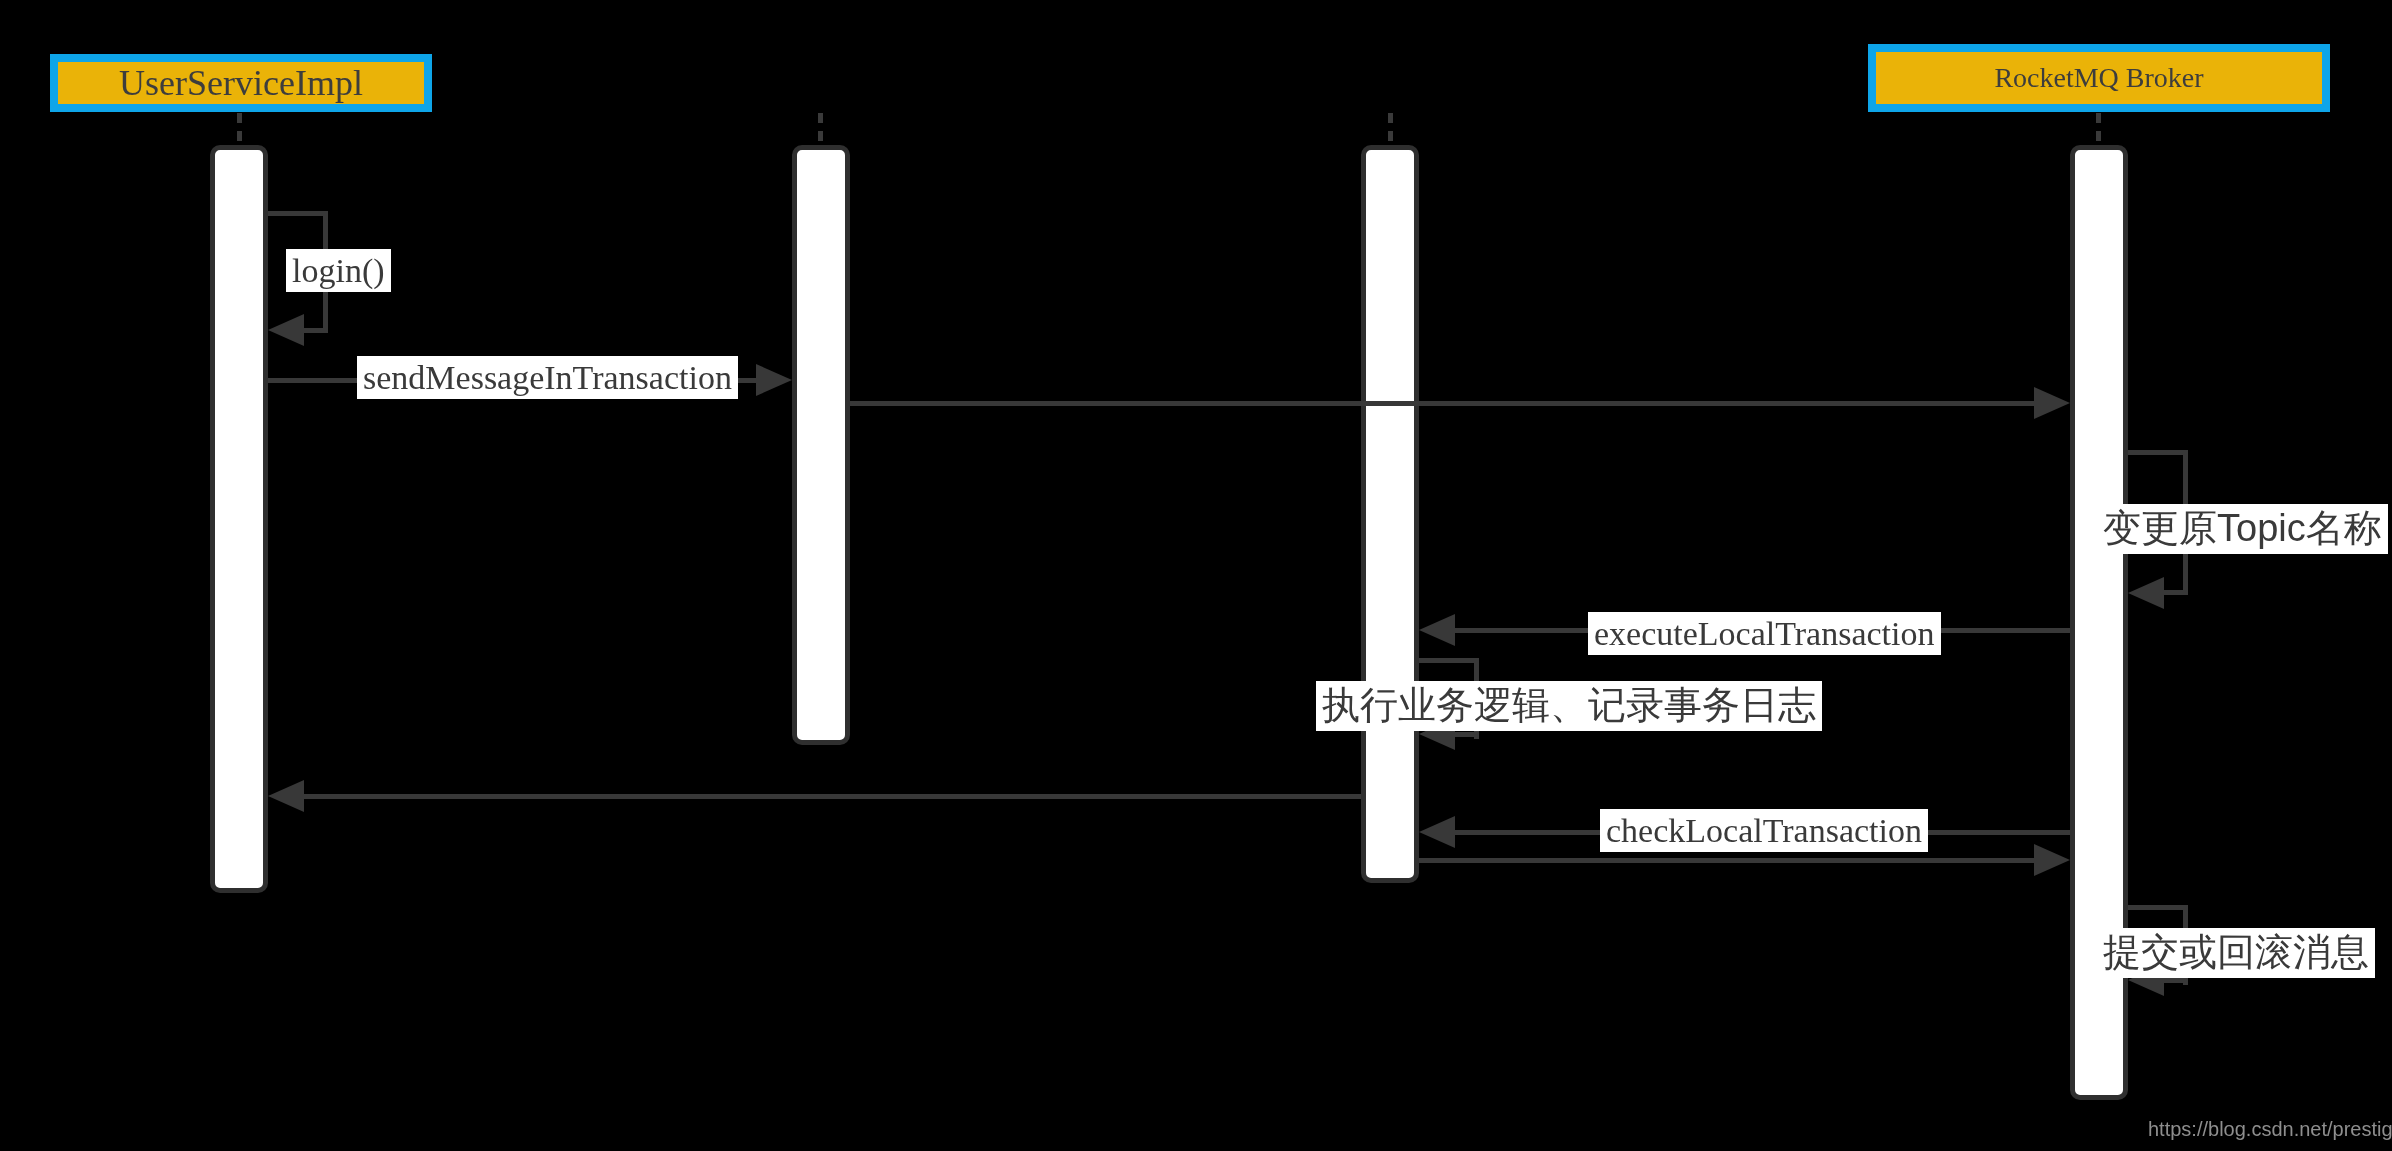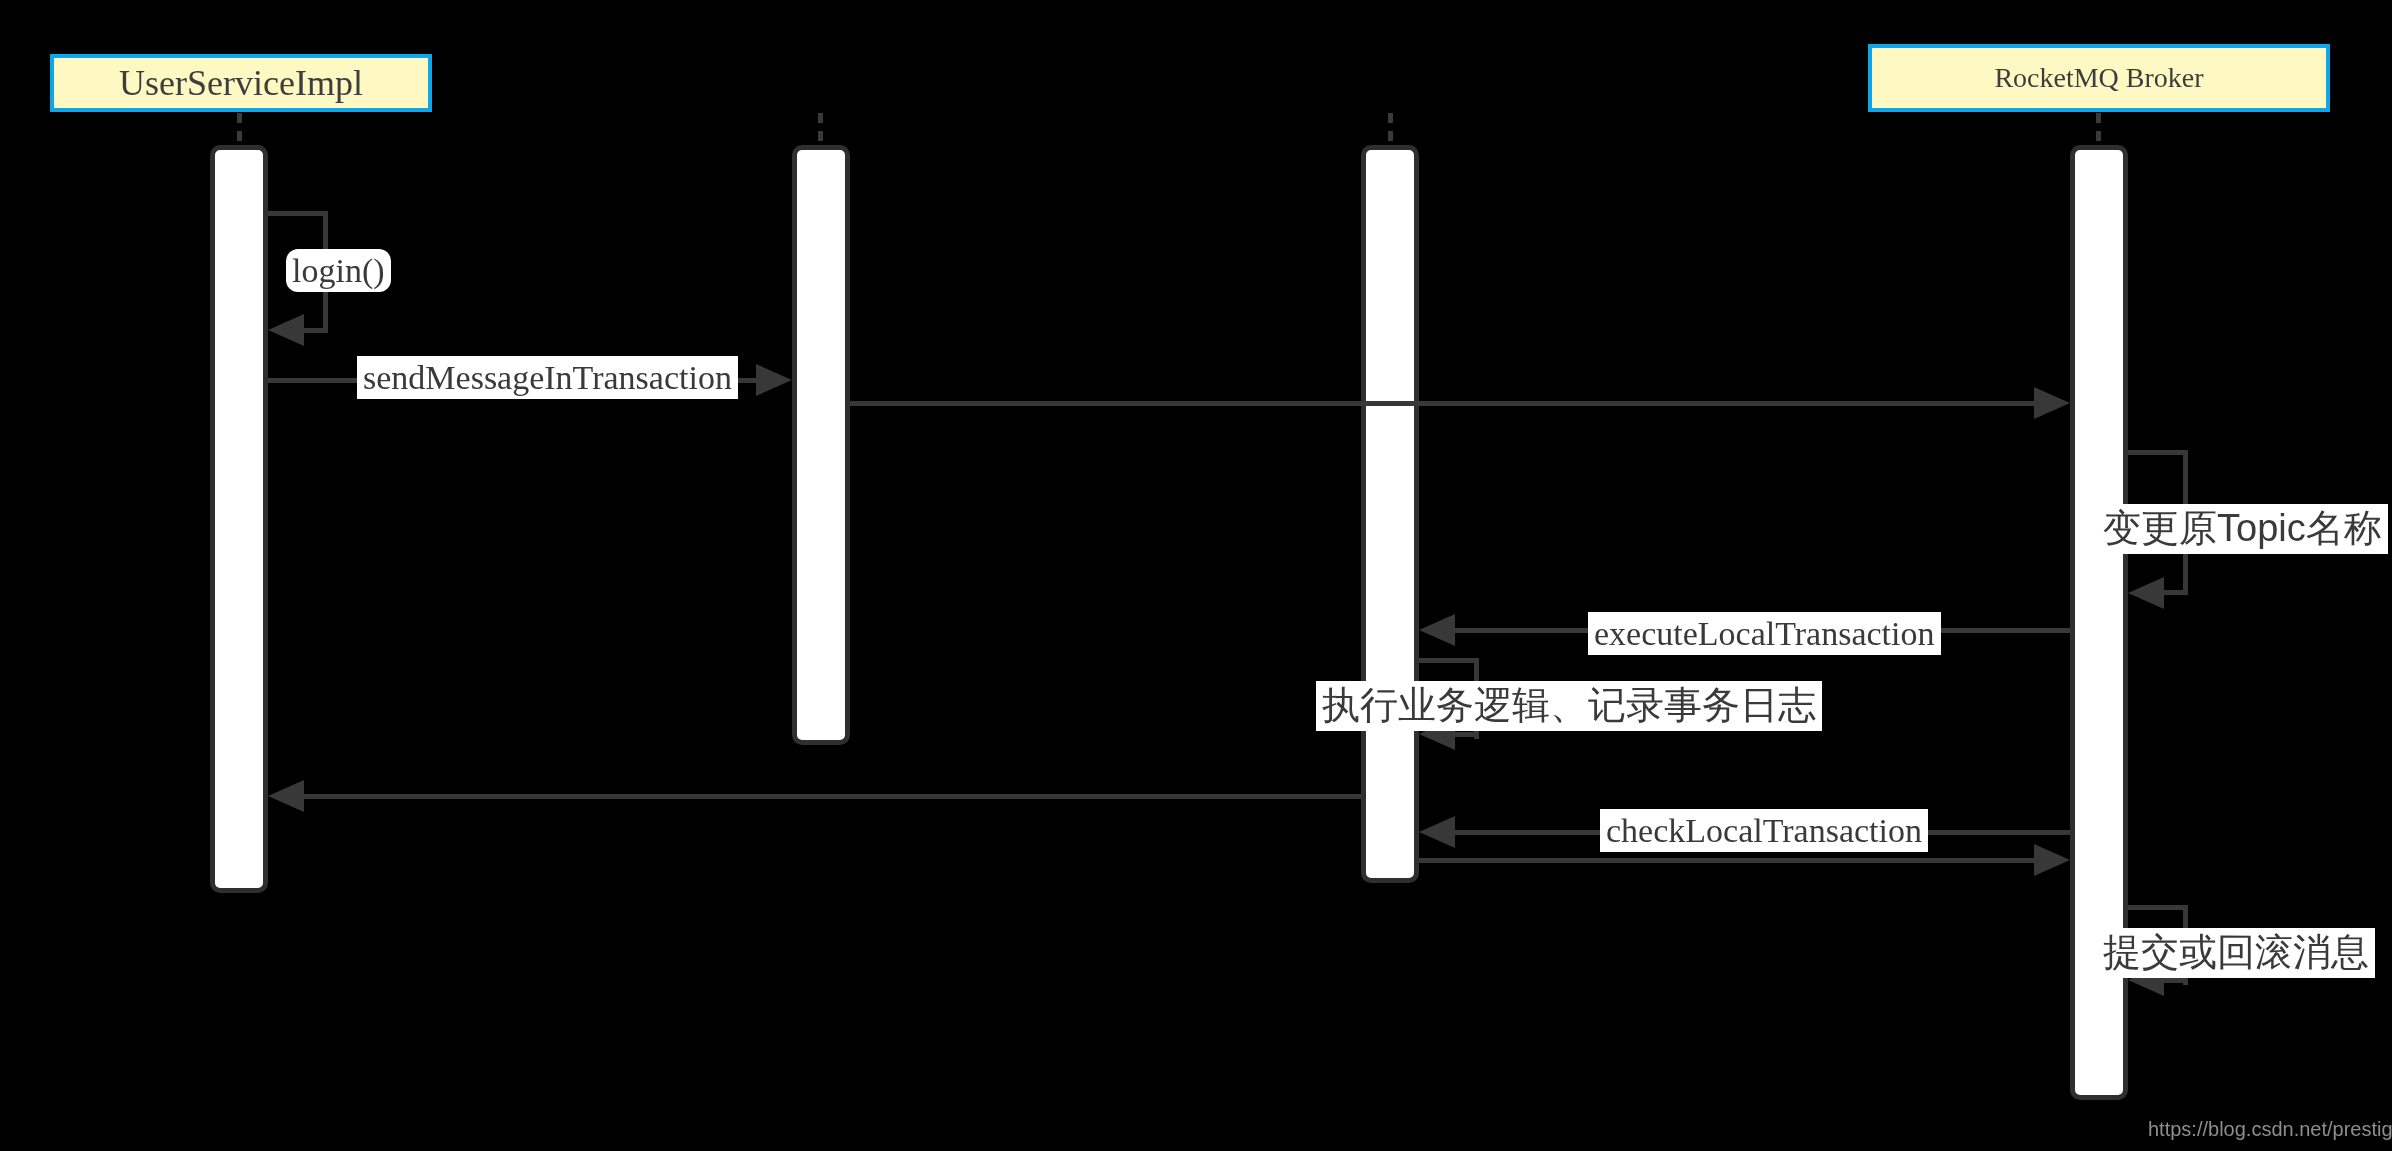--- a/index.html
+++ b/index.html
@@ -7,22 +7,22 @@
     position: relative;
     width: 2392px;
     height: 1151px;
     background: #000;
     overflow: hidden;
     font-family: "Liberation Serif", "DejaVu Serif", serif;
   }
   
   .pbox {
     position: absolute;
-    background: #fef9c3;
-    border: 4px solid #0ea5e9;
+    background: #eab308;
+    border: 8px solid #0ea5e9;
     color: #3d3d3d;
     display: flex;
     align-items: center;
     justify-content: center;
     font-size: 36px;
     box-sizing: border-box;
     white-space: nowrap;
   }
   .pbox.big { font-size: 28px; }
   
@@ -96,21 +96,21 @@
   <div class="bar" style="left:1361px; top:145px; height:738px;"></div>
 
   <div class="pbox big" style="left:1868px; top:44px; width:462px; height:68px;">RocketMQ Broker</div>
   <div class="dash" style="left:2096px; top:113px;"></div>
   <div class="bar" style="left:2070px; top:145px; height:955px;"></div>
 
   <div class="hline" style="left:268px; top:211px; width:60px;"></div>
   <div class="vline" style="left:323px; top:211px; height:122px;"></div>
   <div class="hline" style="left:304px; top:328px; width:24px;"></div>
   <div class="arrow-left" style="left:268px; top:314px;"></div>
-  <div class="mlabel" style="left:286px; top:249px;border-radius:12px;">login()</div>
+  <div class="mlabel" style="left:286px; top:249px;">login()</div>
 
   <div class="hline" style="left:268px; top:378px; width:488px;"></div>
   <div class="arrow-right" style="left:756px; top:364px;"></div>
   <div class="mlabel" style="left:357px; top:356px;">sendMessageInTransaction</div>
 
   <div class="hline" style="left:850px; top:401px; width:1184px;"></div>
   <div class="arrow-right" style="left:2034px; top:387px;"></div>
 
   <div class="hline" style="left:2128px; top:450px; width:60px;"></div>
   <div class="vline" style="left:2183px; top:450px; height:145px;"></div>

